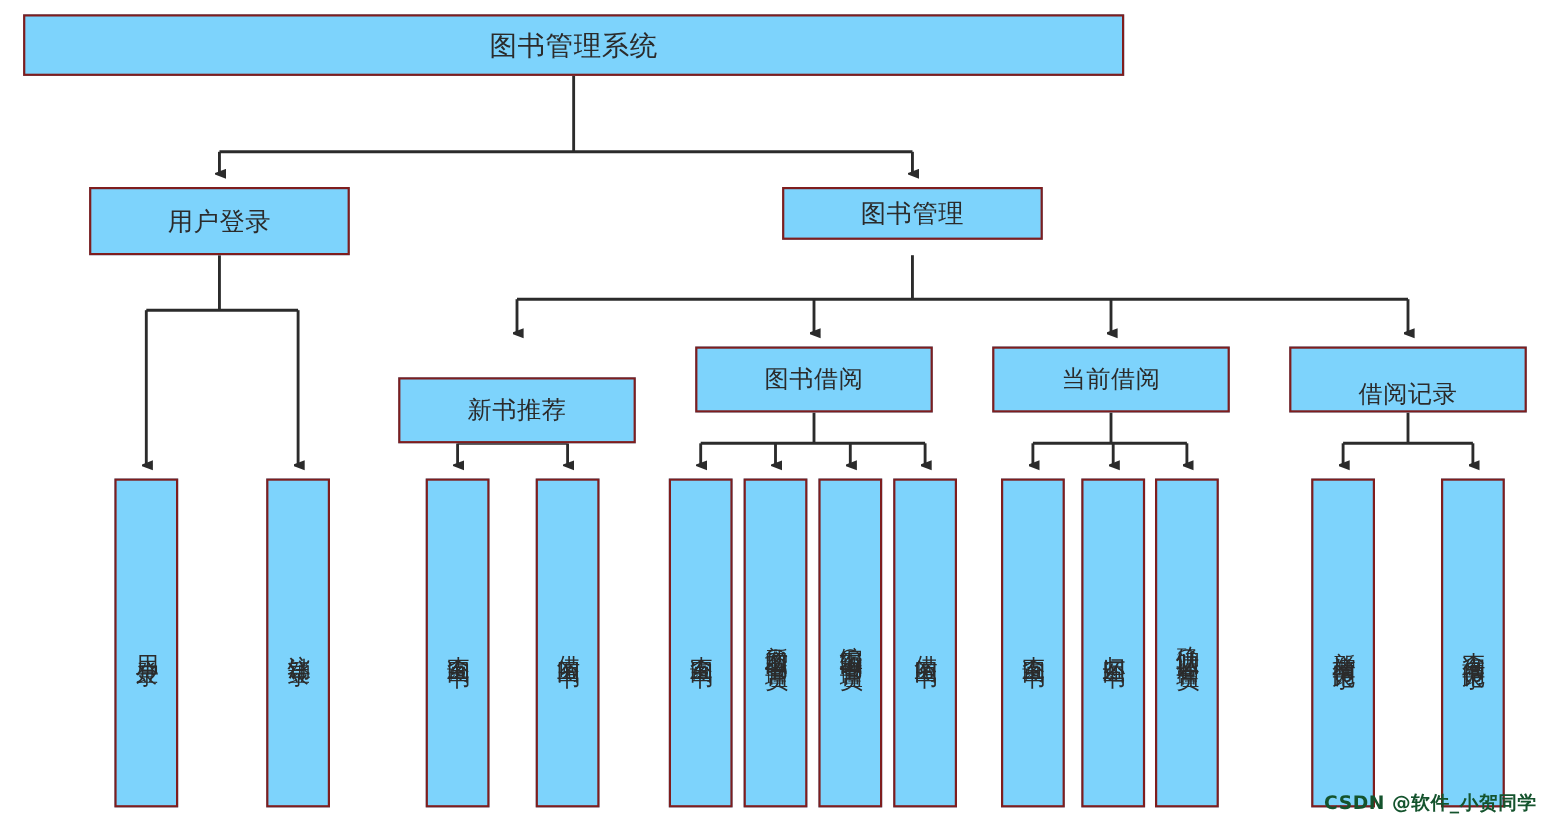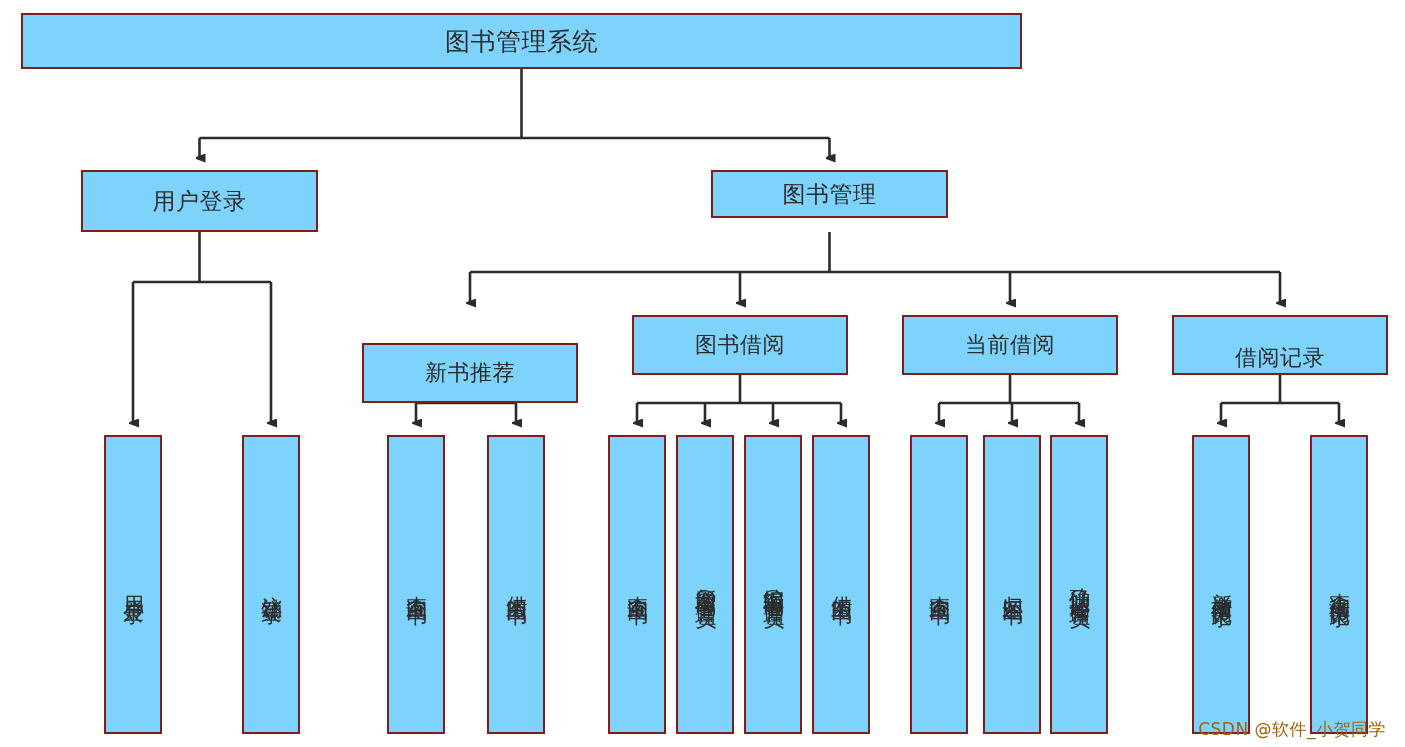--- a/index.html
+++ b/index.html
@@ -53,28 +53,29 @@
     letter-spacing: 3px;
     white-space: normal;
     max-height: 100%;
   }
   .leaf {
     align-items: center;
     justify-content: center;
   }
   #watermark {
     position: absolute;
-    right: 19px;
+    right: 8px;
     bottom: 6px;
     font-size: 17px;
-    color: #a16207;
+    color: #14532d;
     font-family: "DejaVu Sans", "Liberation Sans", sans-serif;
     letter-spacing: 0.5px;
     pointer-events: none;
     user-select: none;
+    font-weight: bold;
   }
 </style>
 </head>
 <body>
 
 <div id="diagram-root">
 
   <svg id="diagram-svg" viewBox="0 0 1405 747" xmlns="http://www.w3.org/2000/svg">
     <defs>
       <marker id="arrow" markerWidth="10" markerHeight="10" refX="4.5" refY="6" orient="auto" markerUnits="userSpaceOnUse">

